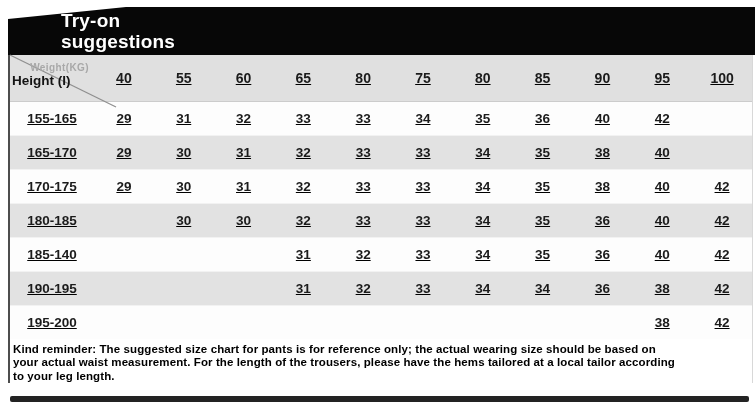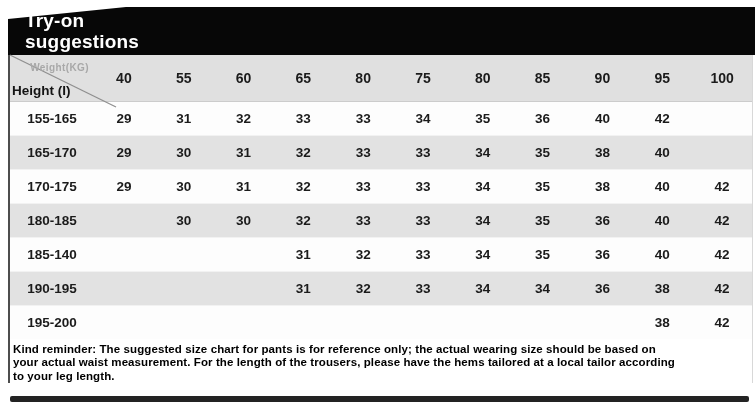--- a/index.html
+++ b/index.html
@@ -3,56 +3,56 @@
 <meta charset="utf-8">
 <style>
   html,body{margin:0;padding:0;background:#fff;}
   .page{
     position:relative;width:755px;height:403px;background:#ffffff;
     font-family:"Liberation Sans", sans-serif;overflow:hidden;
   }
   
   .banner{
     position:absolute;left:8px;top:7px;right:0;height:48px;
-    background:#070707;color:#fff;
+    background:#070707;color:#fff;padding-left:36px;
   }
   .banner-title{
     padding:3px 0 0 17px;font-size:19px;font-weight:700;line-height:21px;
     letter-spacing:.2px;
   }
   .banner-wedge{
     position:absolute;left:0;top:0;width:118px;height:12px;background:#ffffff;
     clip-path:polygon(0 0,100% 0,0 100%);
   }
   
   .sheet{
     position:absolute;left:8px;top:55px;width:745px;
     border-left:2px solid #4d4d4d;border-right:1px solid #d8d8d8;
     box-sizing:border-box;background:#fff;
   }
-  table{border-collapse:collapse;table-layout:fixed;width:742px;}
+  table{border-collapse:collapse;table-layout:fixed;width:742px;text-decoration:underline;}
   th,td{
     padding:0;height:33px;text-align:center;vertical-align:middle;
     font-size:13.5px;font-weight:600;color:#1b1b1b;
     font-family:"Liberation Sans", sans-serif;
   }
   thead tr{height:46px;background:#e0e0e0;border-bottom:1px solid #cccccc;}
   thead th{font-size:14px;}
   tbody tr:nth-child(odd){background:#fdfdfd;}
   tbody tr:nth-child(even){background:#e2e2e2;border-top:1px solid #f2f2f2;border-bottom:1px solid #f2f2f2;}
   td.row-label{font-size:13.5px;}
   
   th.corner{position:relative;width:84px;}
   th.corner svg{position:absolute;left:0;top:0;overflow:visible;}
   .wlabel{
     position:absolute;top:7px;right:5px;font-size:10px;font-weight:700;
     color:#a8a8a8;letter-spacing:.4px;
   }
   .hlabel{
-    position:absolute;bottom:3px;left:2px;font-size:13.5px;font-weight:700;
+    position:absolute;bottom:13px;left:2px;font-size:13.5px;font-weight:700;
     color:#141414;
   }
   
   .footer{
     width:662px;padding:4px 0 0 3px;font-size:11.5px;font-weight:700;
     line-height:13.5px;color:#000;background:#fff;min-height:27px;
     letter-spacing:.1px;
   }
   .stray{
     position:absolute;left:658px;top:320px;font-size:9px;color:#555;

